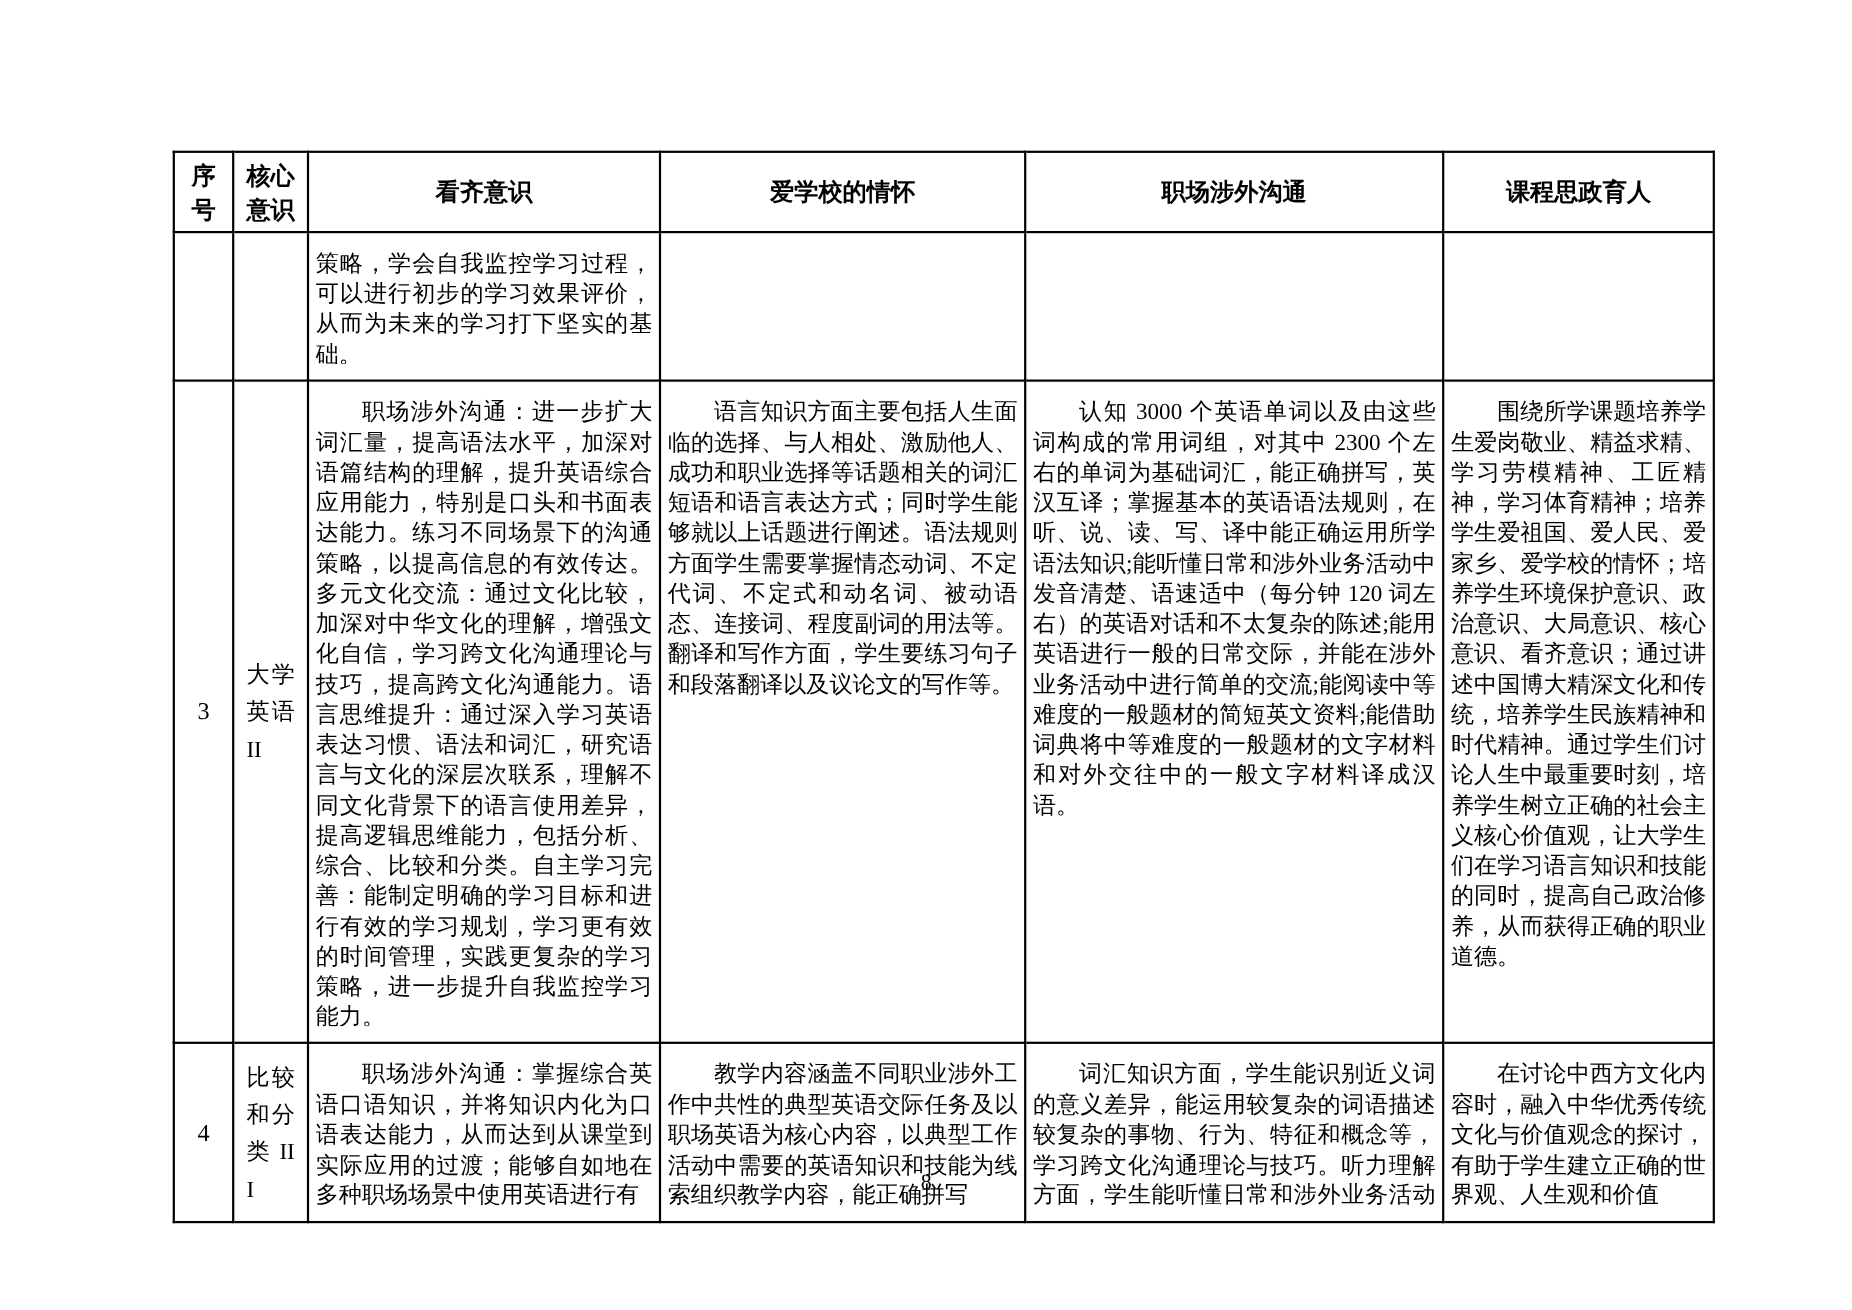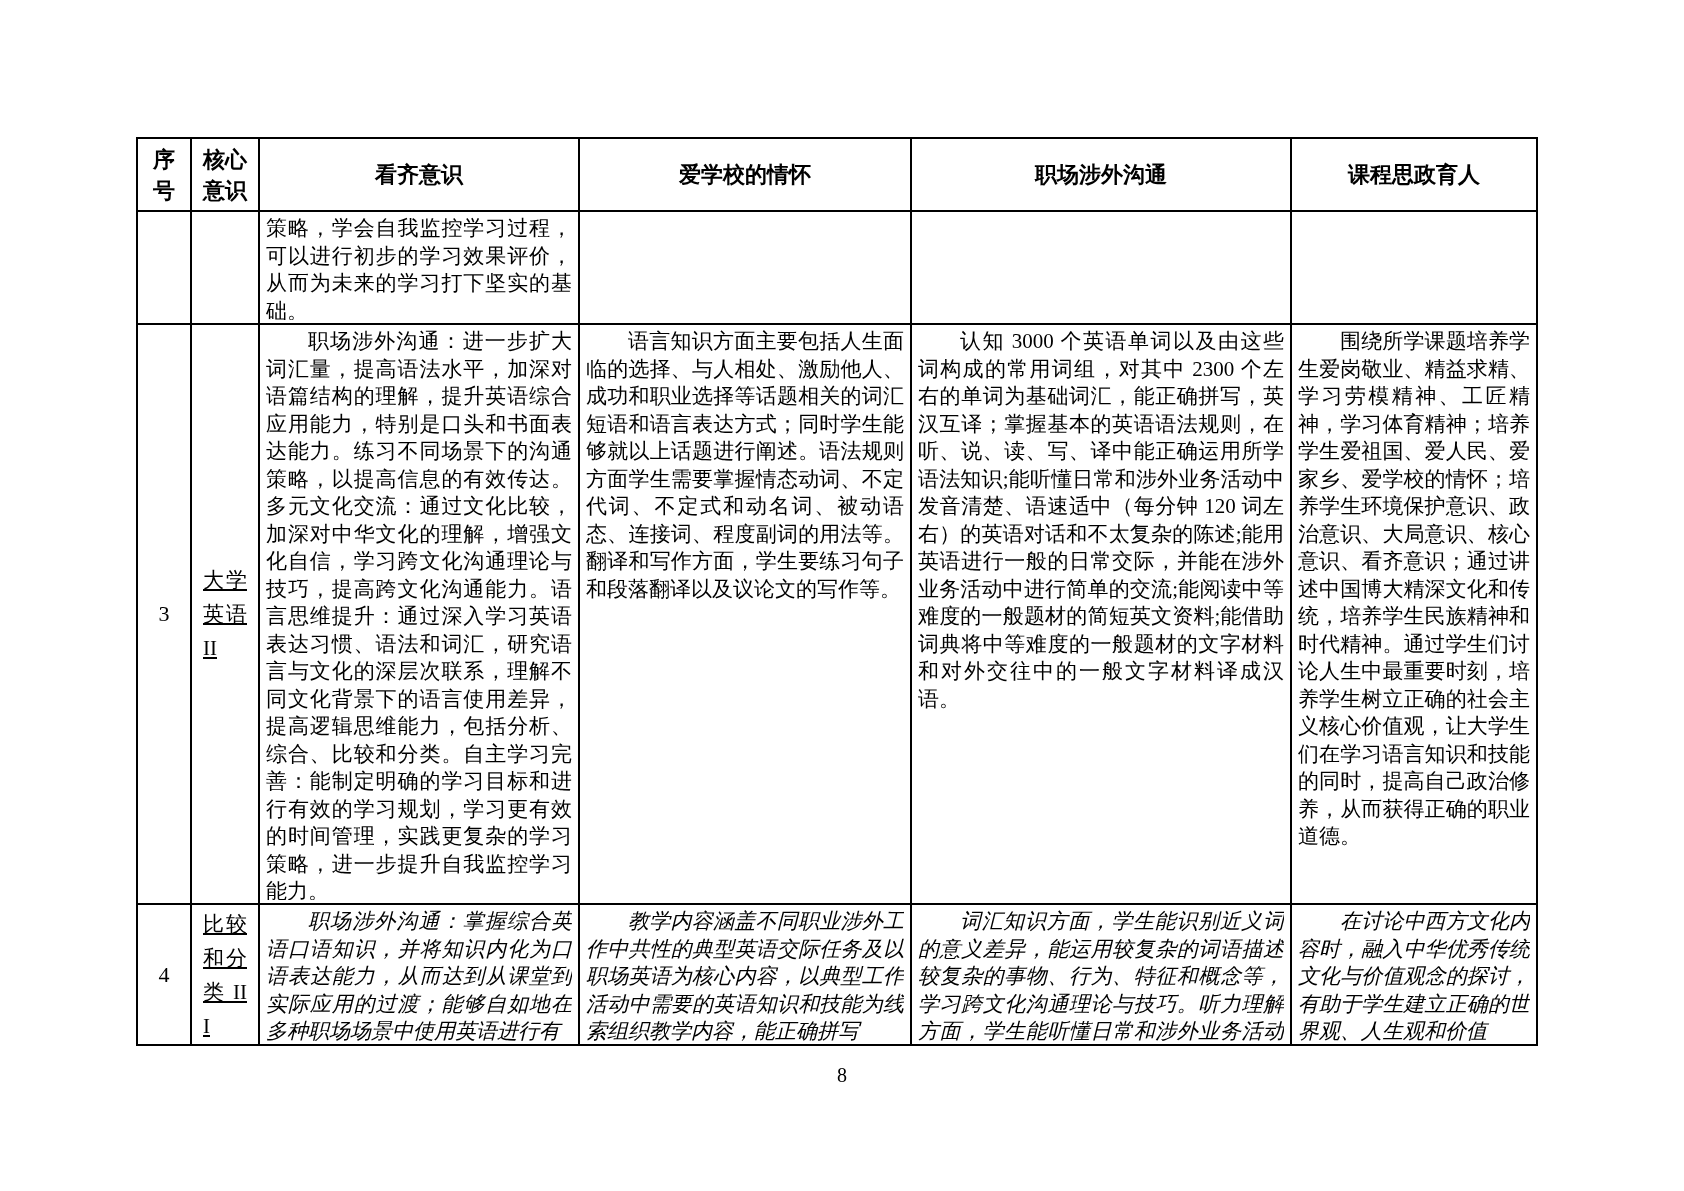--- a/index.html
+++ b/index.html
@@ -9,29 +9,29 @@
   }
   body {
     width: 1684px;
     height: 1191px;
     position: relative;
     color: #000;
     font-family: "Liberation Serif", "DejaVu Serif", serif;
   }
   .doc-table {
     position: absolute;
-    left: 136px;
+    left: 157px;
     top: 137px;
     width: 1400px;
     border-collapse: collapse;
     table-layout: fixed;
   }
   .doc-table th, .doc-table td {
     border: 2px solid #000;
-    padding: 3px 6px;
+    padding: 14px 6px;
     vertical-align: top;
     font-size: 21px;
     line-height: 27.5px;
     text-align: justify;
     text-justify: inter-ideograph;
     word-break: break-all;
     overflow: hidden;
   }
   .doc-table th {
     font-family: "Liberation Sans", "DejaVu Sans", sans-serif;
@@ -43,33 +43,32 @@
     padding: 2px 8px;
     height: 67px;
   }
   tr.row-cont  { height: 111px; }
   tr.row-main  { height: 577px; }
   tr.row-last  { height: 138px; }
 
   .cellbox { overflow: hidden; }
   .row-cont .cellbox { height: 105px; }
   .row-main .cellbox { height: 572px; }
-  .row-last .cellbox { height: 133px; font-style: italic; }
+  .row-last .cellbox { height: 133px; }
 
   .indent { text-indent: 2em; }
 
   td.seq-cell {
     text-align: center;
     vertical-align: middle;
     font-size: 22px;
   }
   td.course-cell {
     vertical-align: middle;
     padding: 0 11px;
-    text-decoration: underline;
   }
   .course-box {
     text-align: justify;
     text-align-last: left;
     font-size: 21px;
     line-height: 34px;
     word-break: break-all;
   }
   .page-number {
     position: absolute;

